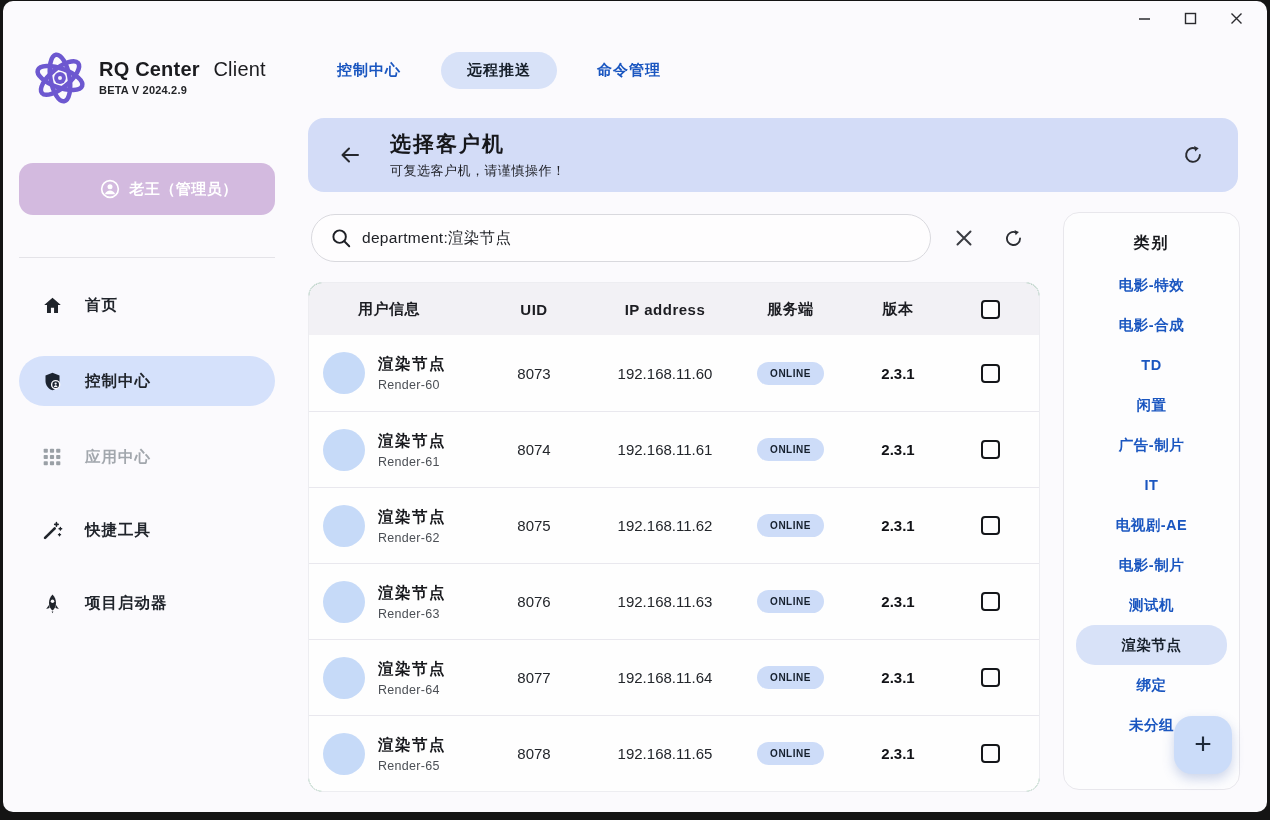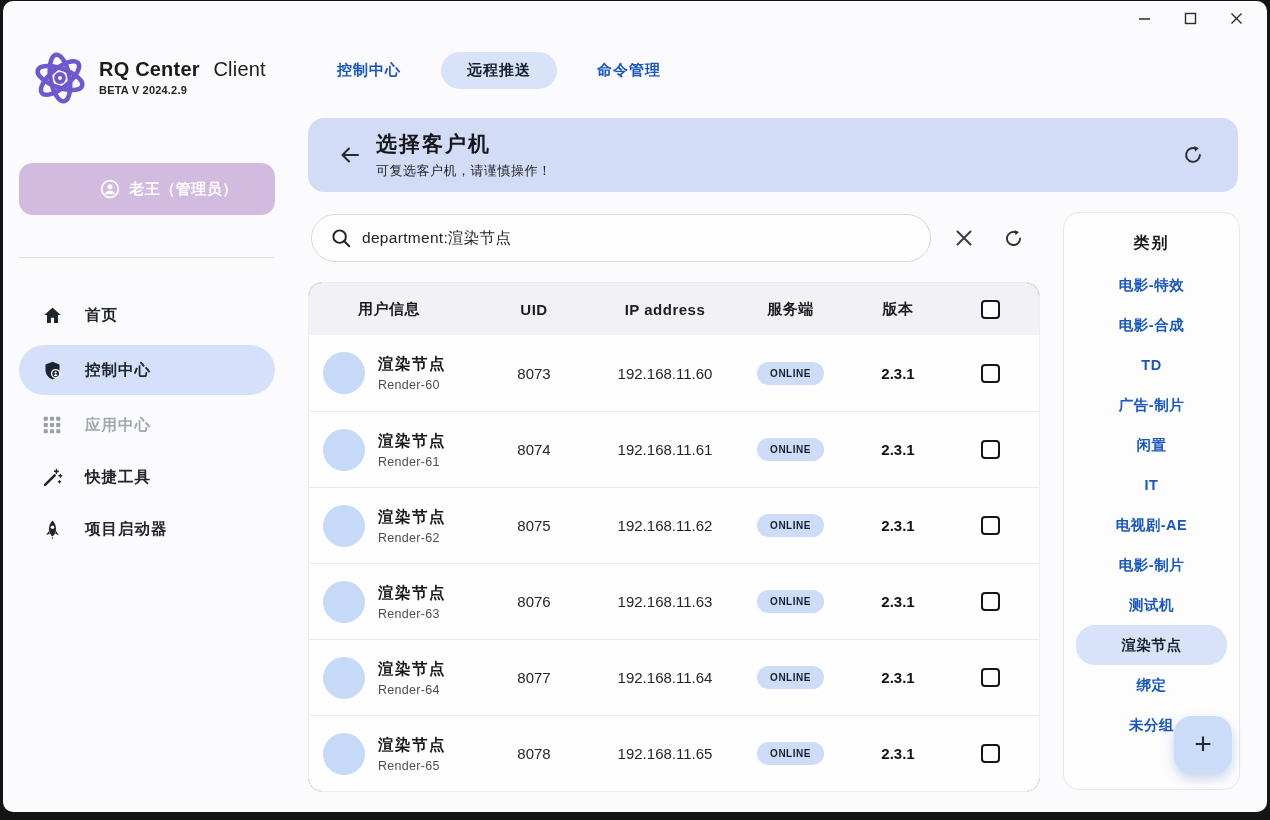--- a/index.html
+++ b/index.html
@@ -19,36 +19,36 @@
   .brand-title { font-size:20px; color:#1b1b1f; letter-spacing:.2px; }
   .brand-title .b { font-weight:800; }
   .brand-title .l { font-weight:400;margin-left:8px; }
   .brand-version { font-size:11px; font-weight:700; color:#222327; margin-top:3px; letter-spacing:.2px; }
 
   
   .user-badge { position:absolute; left:16px; top:162px; width:256px; height:52px; background:#d3badf; border-radius:14px; display:flex; align-items:center; justify-content:center; gap:9px; color:#fff; font-size:15px; font-weight:700; letter-spacing:.5px;padding-left:44px; }
   .sidebar-divider { position:absolute; left:16px; top:256px; width:256px; height:1px; background:#e4e3e8; }
 
   
-  .side-nav { position:absolute; left:16px; top:292px; width:256px; display:flex; flex-direction:column; gap:8px; }
+  .side-nav { position:absolute; left:16px; top:282px; width:256px; display:flex; flex-direction:column; gap:29px; }
   .nav-item { height:44px; display:flex; align-items:center; gap:22px; padding-left:22px; border-radius:25px; cursor:pointer; }
   .nav-item .nav-label { font-size:15.5px; font-weight:600; color:#20242b; letter-spacing:1px; }
   .nav-item.active { height:50px; background:#d5e1fb; }
   .nav-item.disabled .nav-label { color:#a2a7ad; }
   .nav-icon { width:22px; height:22px; display:flex; align-items:center; justify-content:center; }
 
   
   .tabs { position:absolute; left:308px; top:50px; height:38px; display:flex; align-items:center; gap:14px; }
   .tab { height:37px; padding:0 26px; display:flex; align-items:center; font-size:15px; font-weight:700; color:#1a56c0; letter-spacing:1px; border-radius:19px; cursor:pointer; }
   .tab.active { background:#d8e2f8; color:#17202b; }
 
   
   .banner { position:absolute; left:305px; top:117px; width:930px; height:74px; background:#d3dcf7; border-radius:16px; display:flex; align-items:center; }
   .back-btn { margin-left:24px; width:36px; height:36px; display:flex; align-items:center; justify-content:center; cursor:pointer; }
-  .banner-text { margin-left:8px; }
+  .banner-text { margin-left:22px; }
   .banner-title { font-size:21px; font-weight:800; color:#16171b; letter-spacing:2px; }
   .banner-sub { font-size:13px; color:#212228; margin-top:4px; letter-spacing:.5px; }
   .banner-refresh { margin-left:auto; margin-right:28px; width:34px; height:34px; display:flex; align-items:center; justify-content:center; cursor:pointer; }
 
   
   .search-row { position:absolute; left:305px; top:213px; width:930px; height:48px; }
   .search-box { position:absolute; left:3px; top:0; width:620px; height:48px; background:#fefdfe; border:1px solid #d9d9de; border-radius:24px; display:flex; align-items:center; }
   .search-icon { margin-left:18px; width:22px; height:22px; }
   .search-input { border:none; outline:none; background:transparent; font-size:15.5px; color:#202227; margin-left:10px; flex:1; font-family:"Liberation Sans", sans-serif; letter-spacing:.3px; }
   .icon-btn { position:absolute; top:8px; width:32px; height:32px; display:flex; align-items:center; justify-content:center; cursor:pointer; }
@@ -376,24 +376,24 @@
         <div class="cat-item">
           <span>电影-特效</span>
         </div>
         <div class="cat-item">
           <span>电影-合成</span>
         </div>
         <div class="cat-item">
           <span>TD</span>
         </div>
         <div class="cat-item">
+          <span>闲置</span>
+        </div>
+        <div class="cat-item">
           <span>广告-制片</span>
-        </div>
-        <div class="cat-item">
-          <span>闲置</span>
         </div>
         <div class="cat-item">
           <span>IT</span>
         </div>
         <div class="cat-item">
           <span>电视剧-AE</span>
         </div>
         <div class="cat-item">
           <span>电影-制片</span>
         </div>

